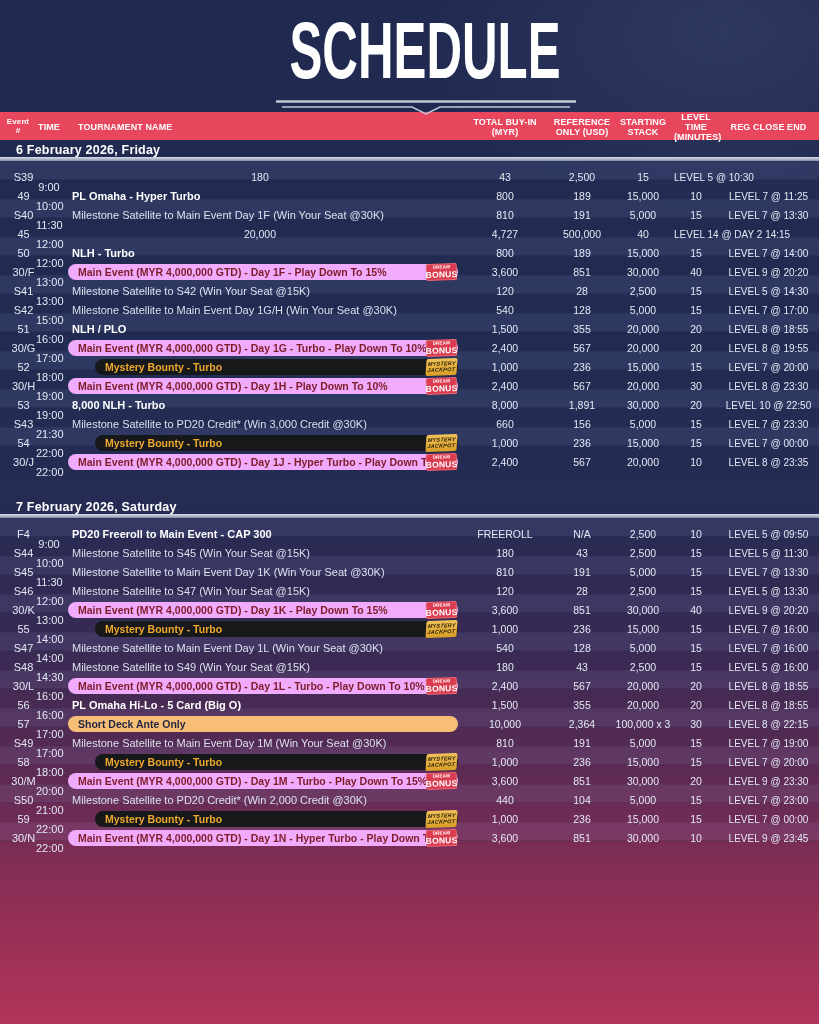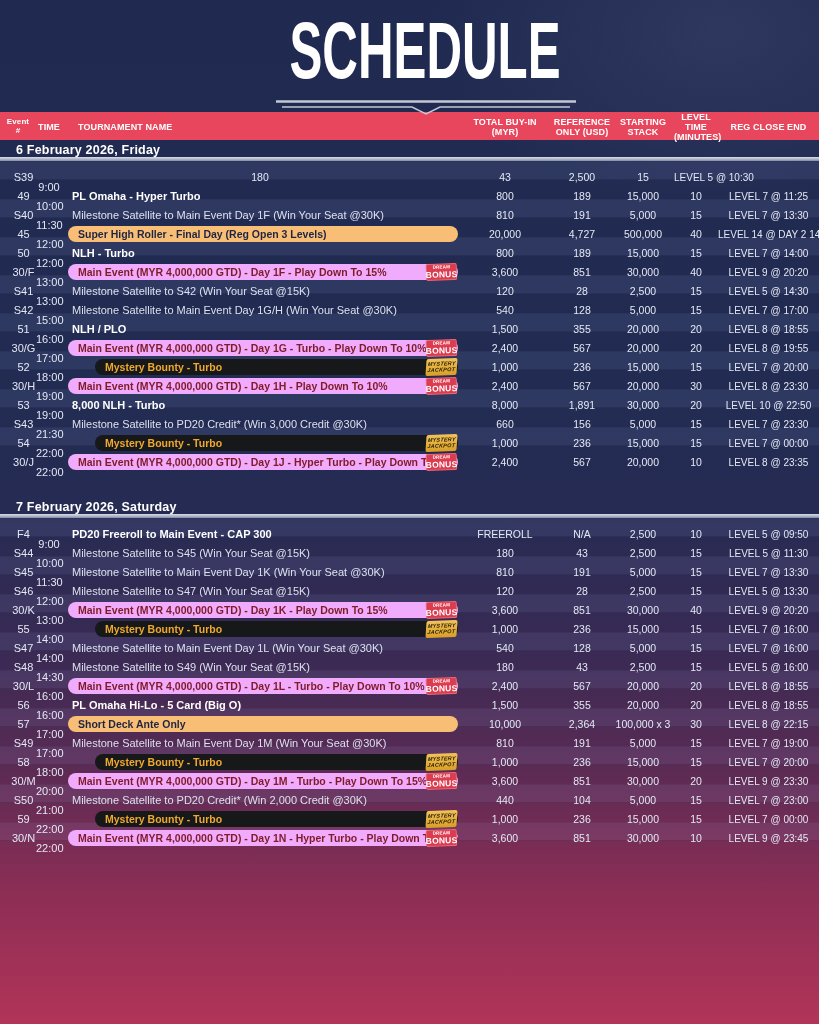--- a/index.html
+++ b/index.html
@@ -147,24 +147,20 @@
     <div class="cell c-buyin">810</div>
     <div class="cell c-ref">191</div>
     <div class="cell c-stack">5,000</div>
     <div class="cell c-level">15</div>
     <div class="cell c-reg">LEVEL 7 @ 13:30</div>
   </div>
 
   <div class="row">
     <div class="cell c-event">45</div>
     <div class="cell c-time">12:00</div>
-    <div class="cell c-name">
-      <span class="name-text pill pill-orange">Super High Roller - Final Day (Reg Open 3 Levels)</span>
-
-    </div>
     <div class="cell c-buyin">20,000</div>
     <div class="cell c-ref">4,727</div>
     <div class="cell c-stack">500,000</div>
     <div class="cell c-level">40</div>
     <div class="cell c-reg">LEVEL 14 @ DAY 2 14:15</div>
   </div>
 
   <div class="row striped">
     <div class="cell c-event">50</div>
     <div class="cell c-time">12:00</div>

